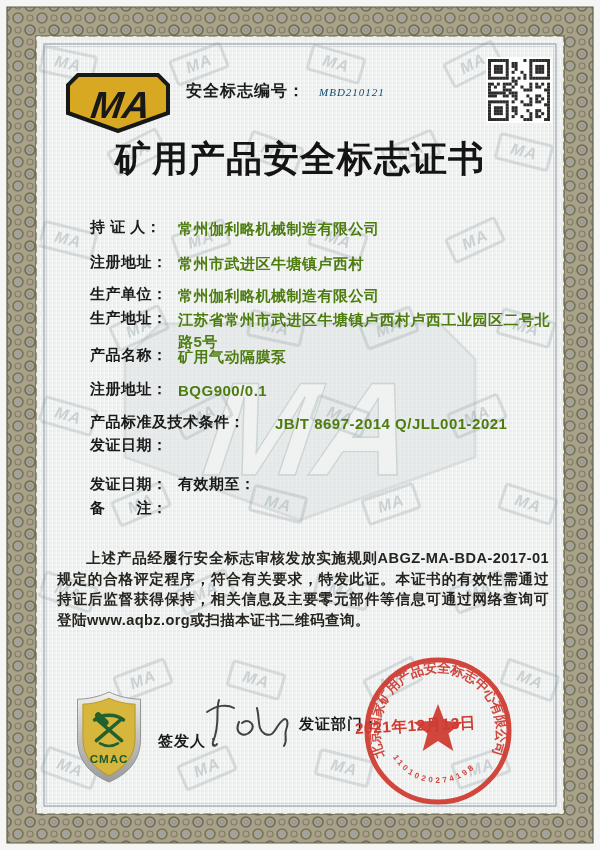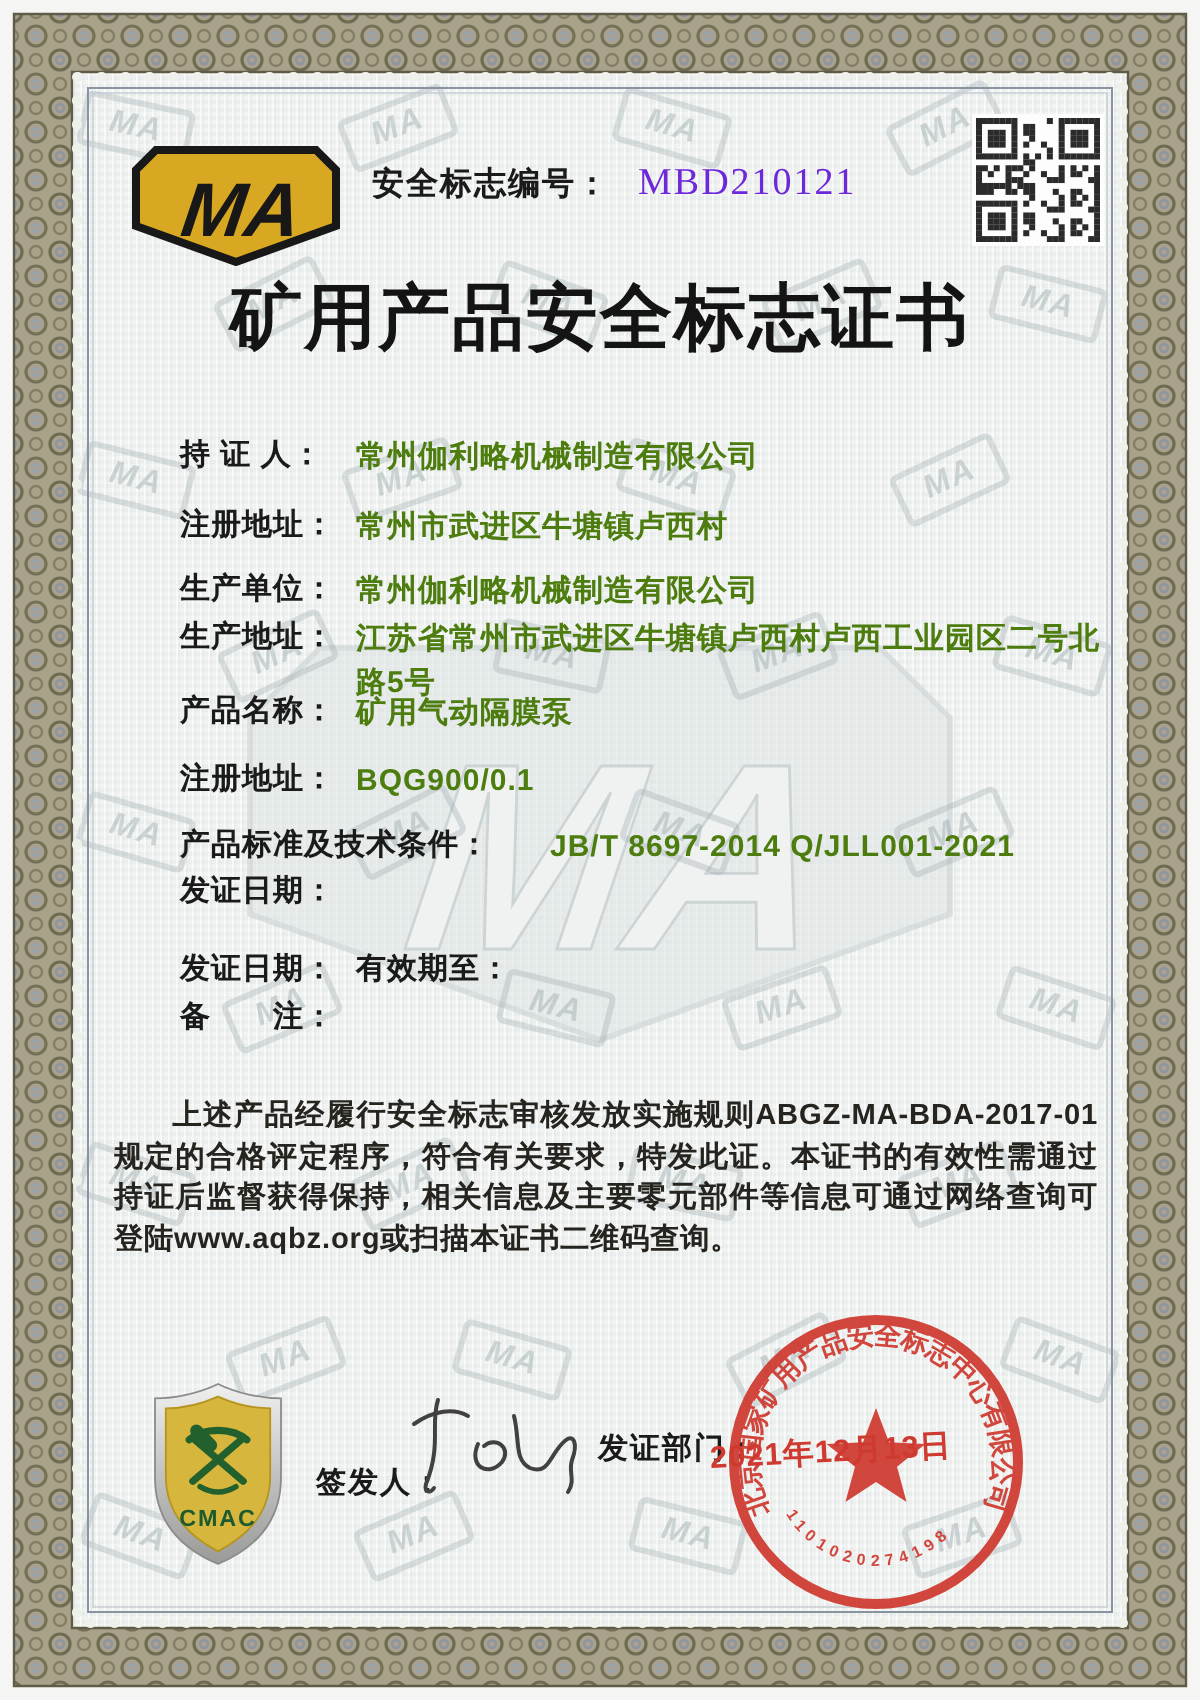--- a/index.html
+++ b/index.html
@@ -21,21 +21,21 @@
   .wm-layer{position:absolute;inset:0;z-index:1;pointer-events:none;}
   .wm{position:absolute;width:56px;height:28px;border:3px solid rgba(158,171,176,.34);
     border-radius:4px;display:flex;align-items:center;justify-content:center;
     color:rgba(150,164,170,.42);font-weight:bold;font-style:italic;font-size:16px;letter-spacing:1px;}
   .bigwm{position:absolute;left:118px;top:316px;z-index:1;pointer-events:none;}
 
   .content{position:absolute;inset:0;z-index:3;}
   .ma-logo{position:absolute;left:66px;top:73px;width:104px;height:60px;}
   .cert-no{position:absolute;left:186px;top:81px;display:flex;align-items:baseline;gap:14px;}
   .cert-no .lbl{font-size:16px;font-weight:bold;letter-spacing:1px;}
-  .cert-no .val{font-family:"Liberation Serif",serif;font-size:19px;letter-spacing:1px;color:#6d28d9;}
+  .cert-no .val{font-family:"Liberation Serif",serif;font-size:11px;letter-spacing:1px;color:#0c4a6e;font-style:italic;}
   .qr{position:absolute;left:486px;top:57px;width:66px;height:66px;background:#fcfdfc;padding:2px;}
   .title{position:absolute;left:0;right:0;top:135px;text-align:center;
     font-family:"Liberation Serif",serif;font-size:36px;font-weight:900;letter-spacing:1px;color:#141414;}
 
   .row{position:absolute;left:90px;display:flex;align-items:flex-start;width:460px;}
   .row .label{font-size:15px;font-weight:bold;min-width:88px;white-space:nowrap;letter-spacing:.5px;}
   .row .value{font-size:15px;font-weight:600;color:#4d7c0f;letter-spacing:.5px;line-height:1.45;}
   .row.wide .label{min-width:auto;margin-right:30px;}
   .row .value.addr{width:372px;}
   .row.dates .value.d1{min-width:127px;}

